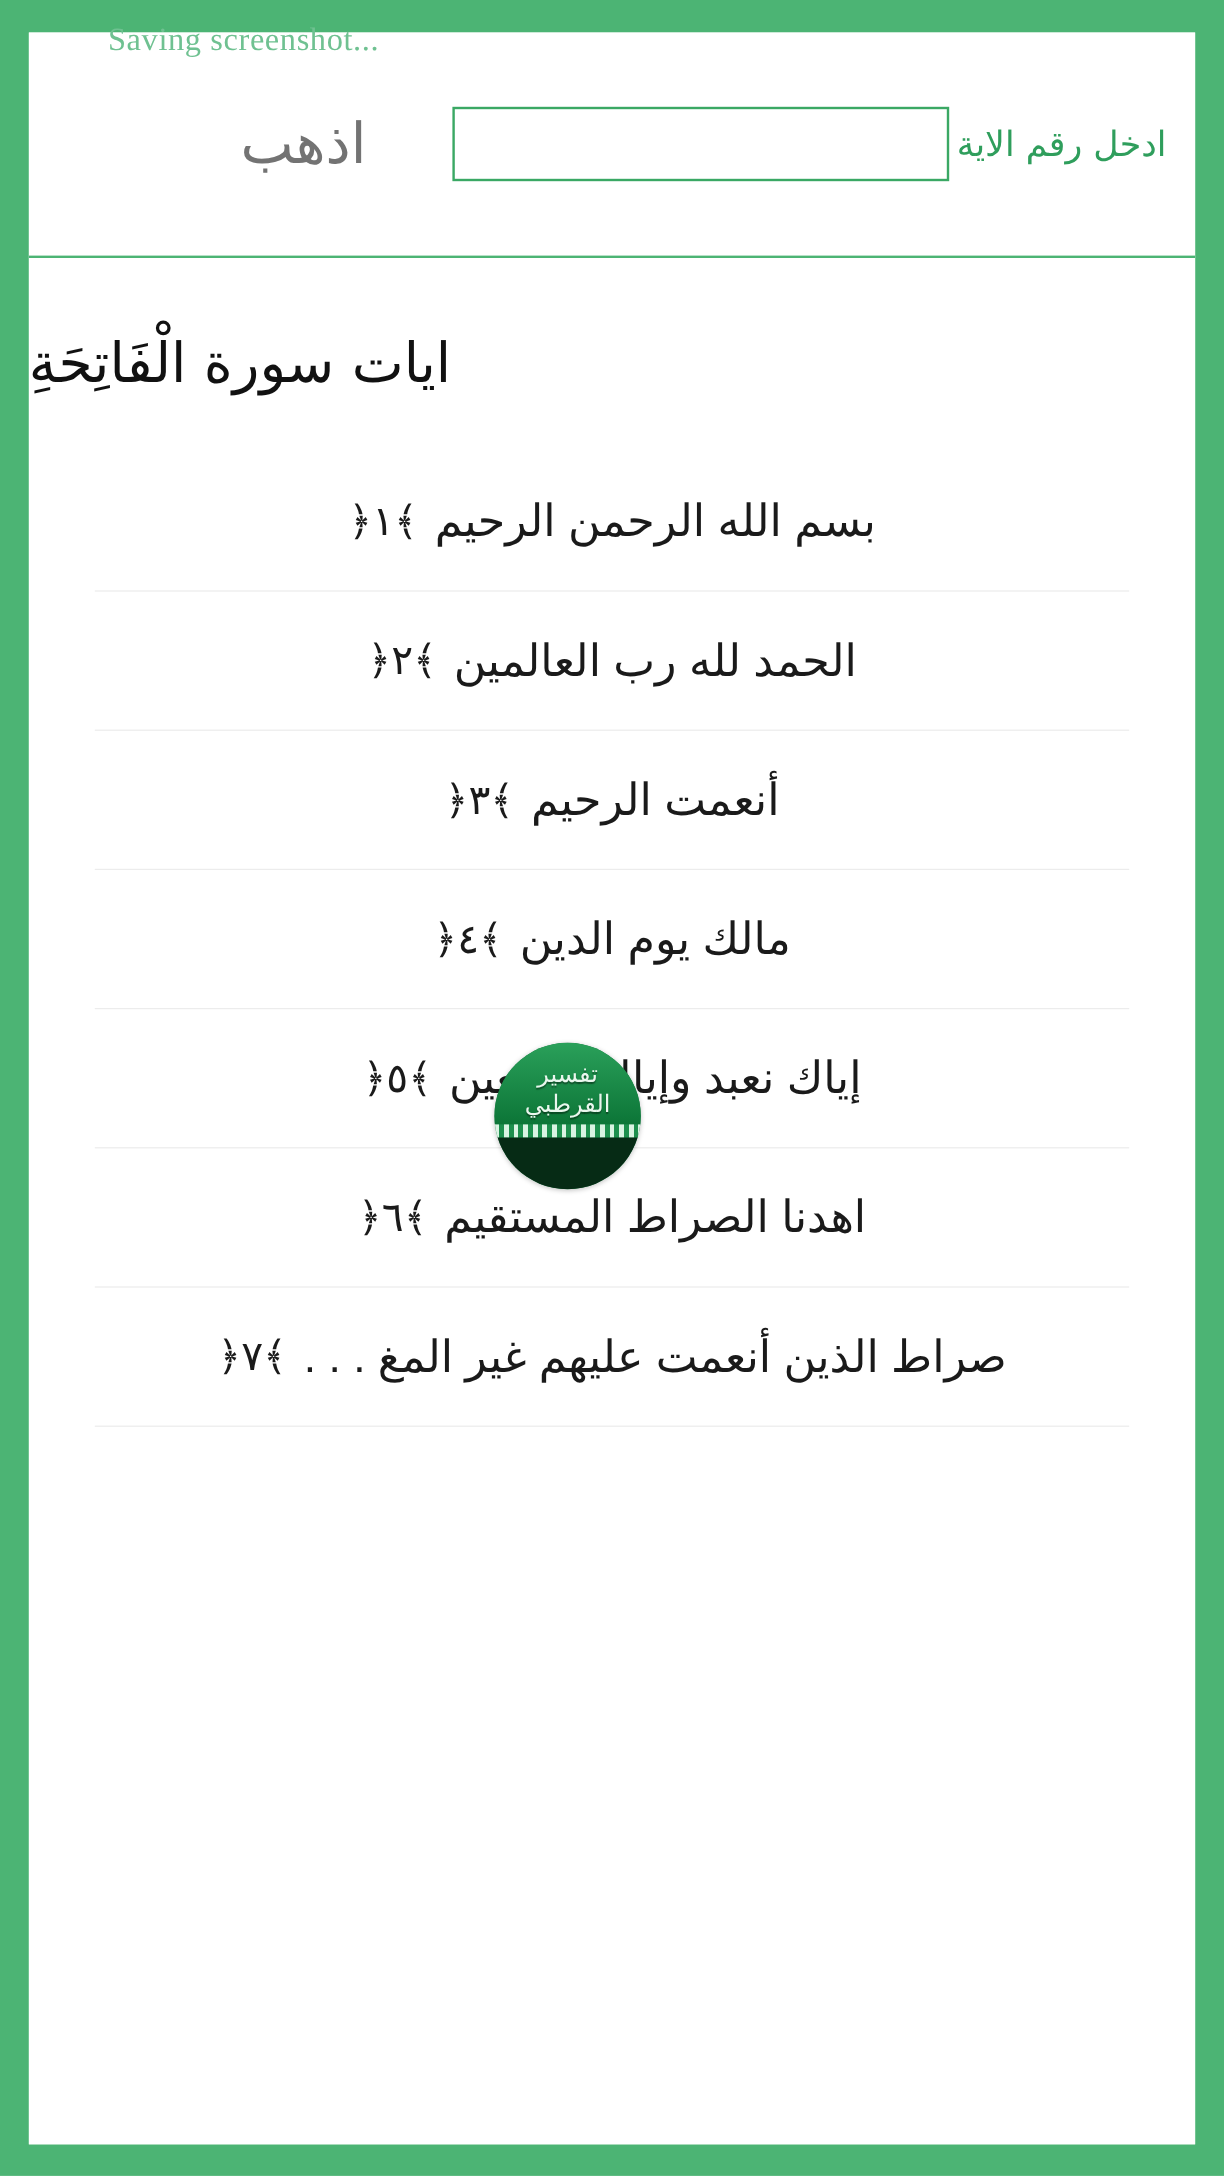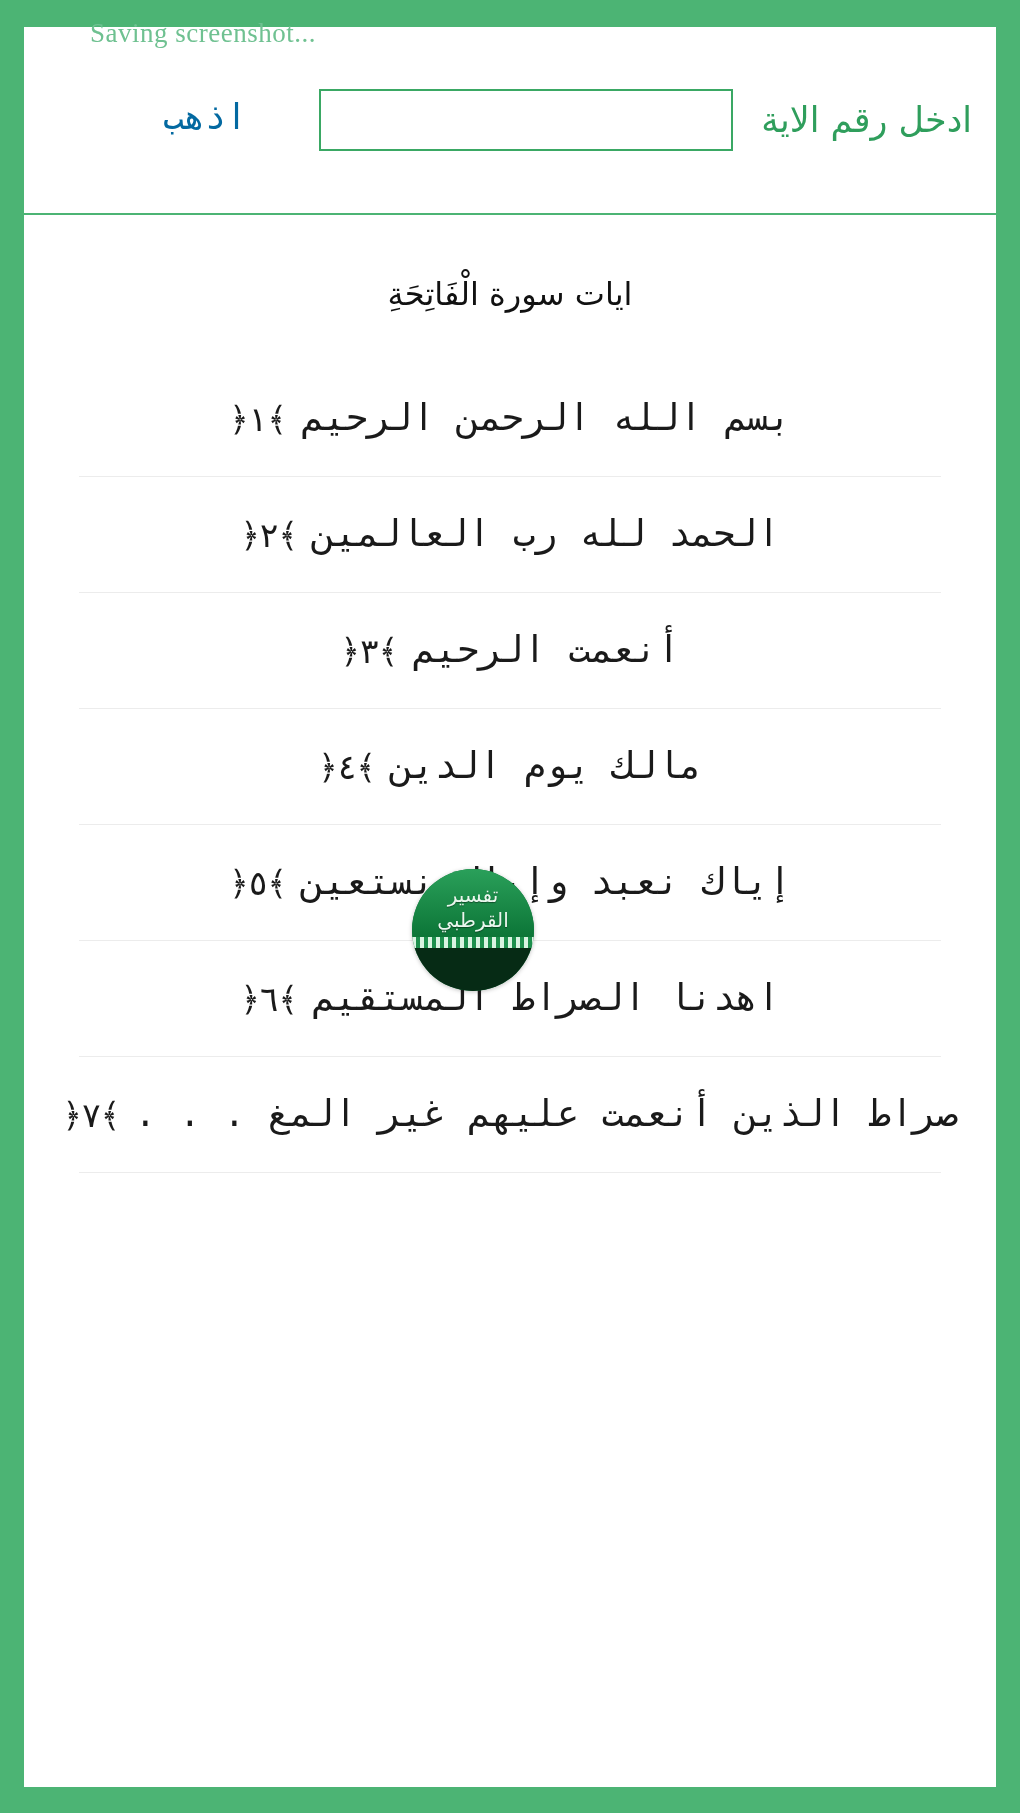--- a/index.html
+++ b/index.html
@@ -57,25 +57,25 @@
     flex-direction: row;
     align-items: center;
     justify-content: flex-start;
     direction: rtl;
     height: 100%;
     padding: 0 18px;
     box-sizing: border-box;
   }
 
   .ayah-label {
-    font-size: 35px;
+    font-size: 29px;
     color: #2f9e5c;
     font-family: "DejaVu Sans", sans-serif;
     white-space: nowrap;
-    margin-left: 28px;
+    margin-left: 6px;
     margin-right: 6px;
     line-height: 1.2;
   }
 
   .ayah-input {
     width: 414px;
     height: 62px;
     border: 2px solid #3aa864;
     background: #ffffff;
     box-sizing: border-box;
@@ -83,42 +83,42 @@
     color: #222;
     padding: 0 10px;
     font-family: "DejaVu Sans", sans-serif;
     outline: none;
     border-radius: 0;
   }
 
   .go-button {
     background: transparent;
     border: none;
-    font-size: 35px;
-    color: #0369a1;
-    font-family: Liberation Mono, monospace;
+    font-size: 47px;
+    color: #737373;
+    font-family: Liberation Sans, sans-serif;
     margin-right: 62px;
     cursor: pointer;
     padding: 6px 10px;
     line-height: 1.2;
   }
 
   
   .content {
     position: relative;
     height: calc(100% - 188px);
     background: #ffffff;
     direction: rtl;
     overflow: hidden;
   }
 
   .surah-title {
-    text-align: center;
-    font-family: "DejaVu Sans", sans-serif;
-    font-size: 32px;
+    text-align: left;
+    font-family: "DejaVu Sans", sans-serif;
+    font-size: 46px;
     color: #111;
     padding: 60px 0 48px 0;
     letter-spacing: 0;
   }
 
   .ayah-list {
     list-style: none;
     margin: 0;
     padding: 0;
   }
@@ -129,21 +129,21 @@
     align-items: center;
     justify-content: center;
     border-bottom: 1px solid #ececec;
     margin: 0 55px;
     box-sizing: border-box;
     position: relative;
   }
   .ayah-row:first-child { border-top: none; }
 
   .ayah-text {
-    font-family: Liberation Mono, monospace;
+    font-family: Liberation Sans, sans-serif;
     font-size: 37px;
     color: #1a1a1a;
     white-space: nowrap;
     direction: rtl;
     text-align: center;
   }
 
   .ayah-num {
     font-family: "DejaVu Sans", sans-serif;
     font-size: 34px;

